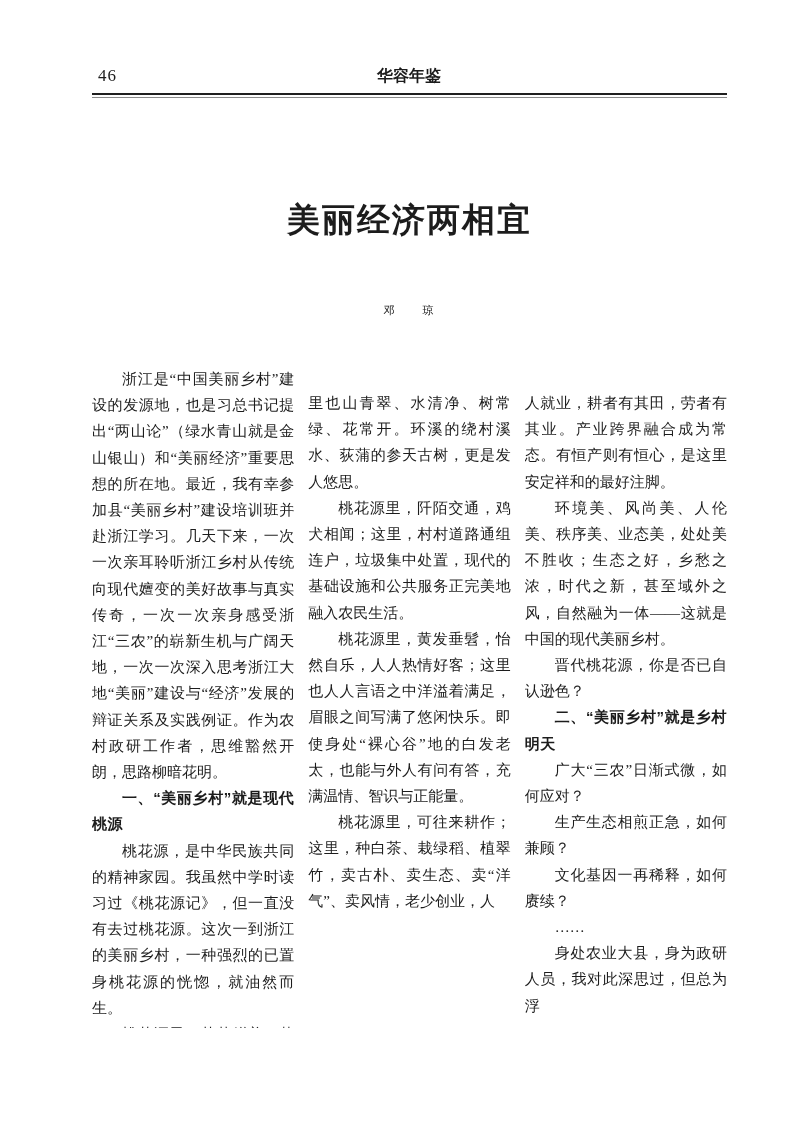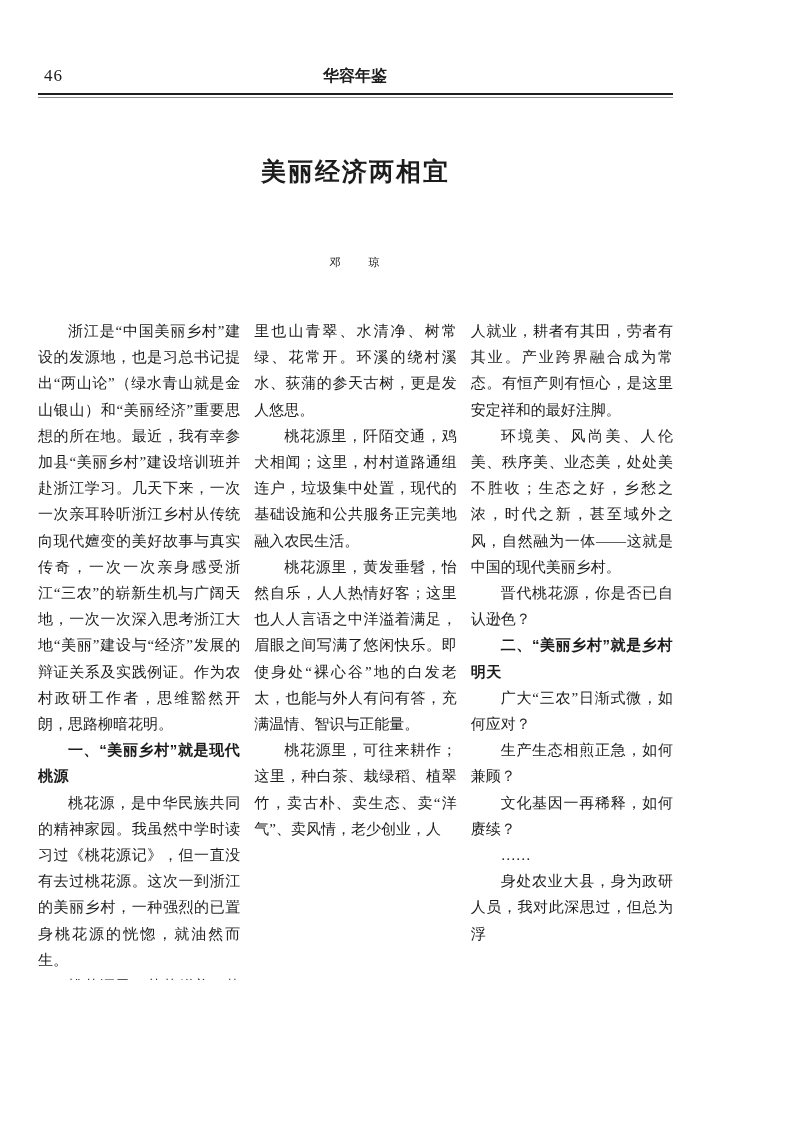--- a/index.html
+++ b/index.html
@@ -3,21 +3,21 @@
 <meta charset="utf-8">
 <style>
   html, body { margin: 0; padding: 0; background: #e8e8e8; }
   .page {
     position: relative;
     width: 793px;
     height: 1122px;
     margin: 0 auto;
     background: #ffffff;
     box-sizing: border-box;
-    padding: 64px 72px 0 38px;
+    padding: 64px 72px 0 92px;
     color: #1c1c1c;
     font-family: "Liberation Serif", "DejaVu Serif", serif;
     overflow: hidden;
   }
   .content { width: 635px; }
 
   
   .running-head {
     position: relative;
     height: 24px;
@@ -39,23 +39,23 @@
   }
   .head-rule {
     margin-top: 5px;
     height: 2px;
     border-top: 2.5px solid #1f1f1f;
     border-bottom: 1px solid #8a8a8a;
   }
 
   
   .article-title {
-    margin-top: 52px;
+    margin-top: 100px;
     text-align: center;
-    font-size: 25px;
+    font-size: 33px;
     font-weight: bold;
     letter-spacing: 2px;
     line-height: 44px;
   }
   .article-author {
     margin-top: 56px;
     text-align: center;
     font-size: 11px;
     letter-spacing: 2px;
     line-height: 24px;
@@ -74,21 +74,21 @@
     overflow: hidden;
   }
   .column p {
     margin: 0;
     font-size: 15px;
     line-height: 26.2px;
     text-align: justify;
     text-justify: inter-ideograph;
   }
   .column p.indent { text-indent: 2em; }
-  .column p.cont { text-indent: 0; }
+  .column p.cont { text-indent: 0; margin-top: 24px; }
   .column p.heading {
     text-indent: 2em;
     font-family: "Liberation Sans", "DejaVu Sans", sans-serif;
     font-weight: bold;
     letter-spacing: 0.5px;
   }
 </style>
 </head>
 <body>
 

